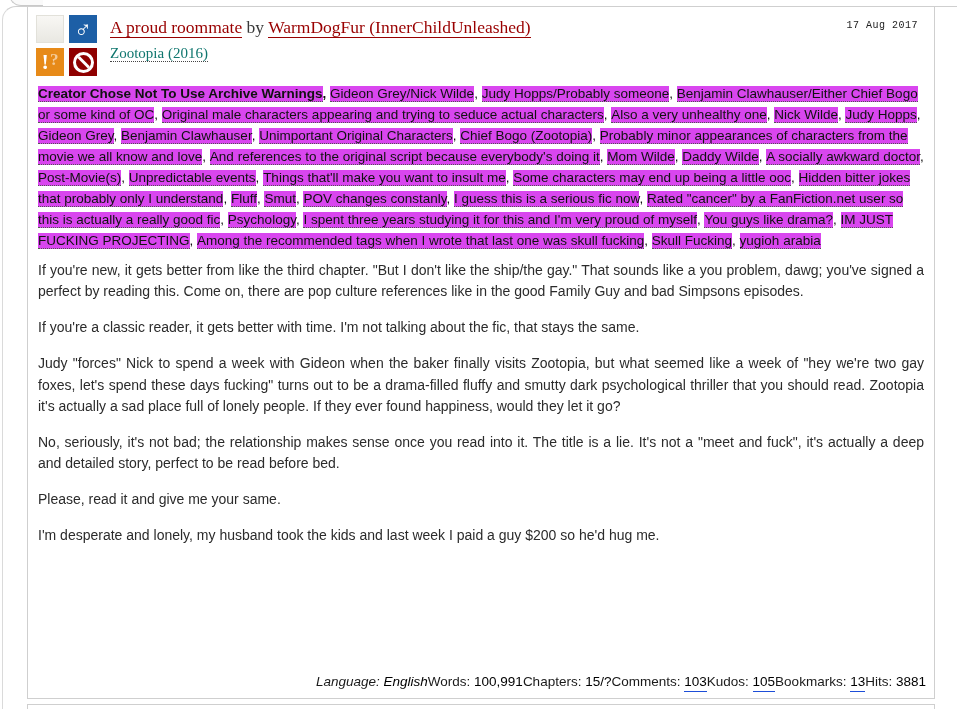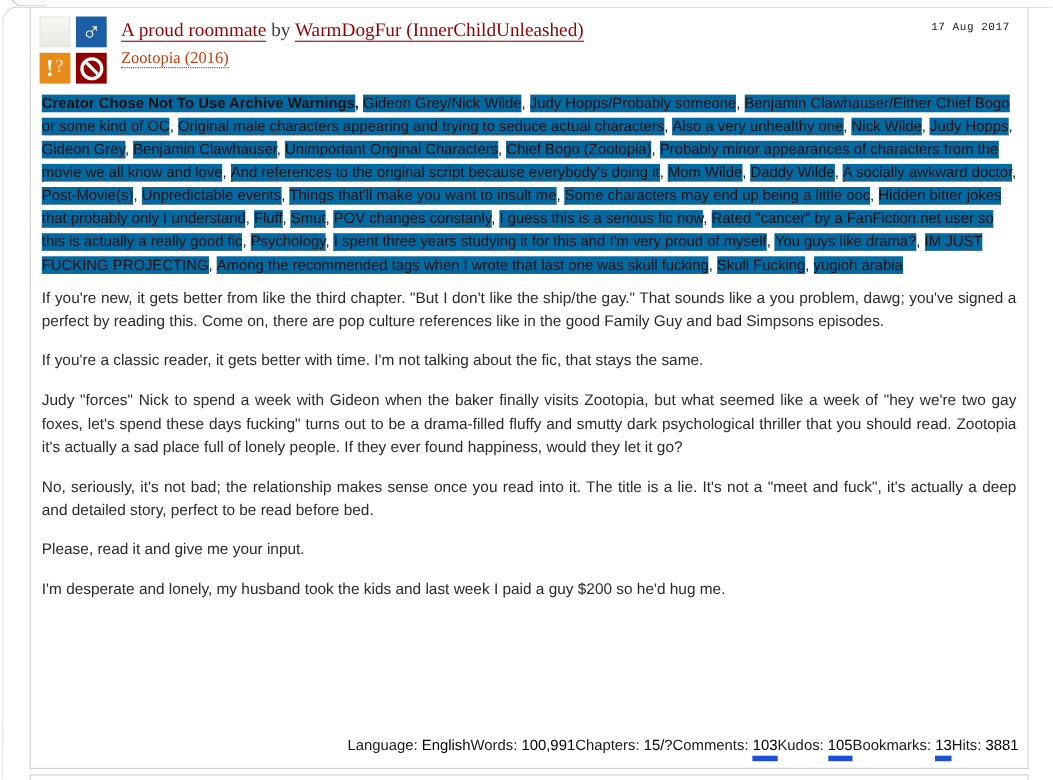--- a/index.html
+++ b/index.html
@@ -44,44 +44,44 @@
   .sq-warning .excl { font-weight: bold; font-size: 22px; line-height: 1; }
   .sq-warning .ques { font-weight: bold; font-size: 17px; opacity: .55; line-height: 1; margin-left: 1px; transform: translateY(-3px); }
   .sq-wip { background: #8f0000; position: relative; }
   .no-circle { width: 21px; height: 21px; border: 3px solid #fff; border-radius: 50%; position: relative; overflow: hidden; }
   .no-slash { position: absolute; left: -3px; top: 6px; width: 22px; height: 3px; background: #fff; transform: rotate(45deg); }
   .heading { margin-left: 74px; padding-top: 2px; font-family: "Liberation Serif", serif; }
   .heading h4 { margin: 0; font-size: 17.5px; font-weight: normal; color: #222; }
   .heading h5 { margin: 7px 0 0 0; font-size: 15px; font-weight: normal; }
   a.worklink { color: #990000; text-decoration: none; border-bottom: 1px solid #990000; cursor: pointer; }
   .byword { color: #3a3a3a; }
-  a.fandom { color: #c2410c; text-decoration: none; border-bottom: 1px dotted #444; cursor: pointer; }
+  a.fandom { color: #0f766e; text-decoration: none; border-bottom: 1px dotted #444; cursor: pointer; }
   .datetime {
     position: absolute; right: 8px; top: 5px;
     font-family: "Liberation Mono", monospace; font-size: 10px; color: #222; letter-spacing: .5px;
   }
   
   ul.tags { list-style: none; margin: 10px 0 0 0; padding: 0 2px; font-size: 13.5px; line-height: 21px; color: #111; }
   ul.tags li { display: inline; }
   ul.tags li.warning a, ul.tags li.warning .comma { font-weight: bold; }
-  a.tag { background: #0369a1; color: #111; text-decoration: none; border-bottom: 1px dotted #555; cursor: pointer; }
+  a.tag { background: #d946ef; color: #111; text-decoration: none; border-bottom: 1px dotted #555; cursor: pointer; }
   .comma { color: #111; }
   
   .summary { margin: 9px 2px 0 2px; font-size: 14px; line-height: 21.4px; text-align: justify; color: #2b2b2b; }
   .summary p { margin: 0 0 14.5px 0; }
   
   .stats {
     position: absolute; left: 8px; right: 8px; bottom: 6px;
     text-align: right; font-size: 13.5px; color: #000; white-space: nowrap;
   }
   .stat { }
-  .stat:first-child { margin-left: 0; }
+  .stat:first-child { margin-left: 0; font-style: italic; }
   .stat .label { color: #1a1a1a; }
   .stat .value { color: #000; }
-  .stat a.value { display: inline-block; text-decoration: none; color: #000; border-bottom: 5px solid #1d4ed8; padding-bottom: 1px; line-height: 1.1; cursor: pointer; }
+  .stat a.value { display: inline-block; text-decoration: none; color: #000; border-bottom: 1px solid #1d4ed8; padding-bottom: 1px; line-height: 1.1; cursor: pointer; }
 </style>
 </head>
 <body>
 
 <div class="prev-corner"></div>
 
 <div class="listing">
 
   <div class="blurb">
 
@@ -114,21 +114,21 @@
       <div class="datetime">17 Aug 2017</div>
     </div>
 
     <ul class="tags" id="tags"><li class="warning"><a class="tag" href="#">Creator Chose Not To Use Archive Warnings</a><span class="comma">, </span></li> <li><a class="tag" href="#">Gideon Grey/Nick Wilde</a><span class="comma">, </span></li> <li><a class="tag" href="#">Judy Hopps/Probably someone</a><span class="comma">, </span></li> <li><a class="tag" href="#">Benjamin Clawhauser/Either Chief Bogo or some kind of OC</a><span class="comma">, </span></li> <li><a class="tag" href="#">Original male characters appearing and trying to seduce actual characters</a><span class="comma">, </span></li> <li><a class="tag" href="#">Also a very unhealthy one</a><span class="comma">, </span></li> <li><a class="tag" href="#">Nick Wilde</a><span class="comma">, </span></li> <li><a class="tag" href="#">Judy Hopps</a><span class="comma">, </span></li> <li><a class="tag" href="#">Gideon Grey</a><span class="comma">, </span></li> <li><a class="tag" href="#">Benjamin Clawhauser</a><span class="comma">, </span></li> <li><a class="tag" href="#">Unimportant Original Characters</a><span class="comma">, </span></li> <li><a class="tag" href="#">Chief Bogo (Zootopia)</a><span class="comma">, </span></li> <li><a class="tag" href="#">Probably minor appearances of characters from the movie we all know and love</a><span class="comma">, </span></li> <li><a class="tag" href="#">And references to the original script because everybody's doing it</a><span class="comma">, </span></li> <li><a class="tag" href="#">Mom Wilde</a><span class="comma">, </span></li> <li><a class="tag" href="#">Daddy Wilde</a><span class="comma">, </span></li> <li><a class="tag" href="#">A socially awkward doctor</a><span class="comma">, </span></li> <li><a class="tag" href="#">Post-Movie(s)</a><span class="comma">, </span></li> <li><a class="tag" href="#">Unpredictable events</a><span class="comma">, </span></li> <li><a class="tag" href="#">Things that'll make you want to insult me</a><span class="comma">, </span></li> <li><a class="tag" href="#">Some characters may end up being a little ooc</a><span class="comma">, </span></li> <li><a class="tag" href="#">Hidden bitter jokes that probably only I understand</a><span class="comma">, </span></li> <li><a class="tag" href="#">Fluff</a><span class="comma">, </span></li> <li><a class="tag" href="#">Smut</a><span class="comma">, </span></li> <li><a class="tag" href="#">POV changes constanly</a><span class="comma">, </span></li> <li><a class="tag" href="#">I guess this is a serious fic now</a><span class="comma">, </span></li> <li><a class="tag" href="#">Rated "cancer" by a FanFiction.net user so this is actually a really good fic</a><span class="comma">, </span></li> <li><a class="tag" href="#">Psychology</a><span class="comma">, </span></li> <li><a class="tag" href="#">I spent three years studying it for this and I'm very proud of myself</a><span class="comma">, </span></li> <li><a class="tag" href="#">You guys like drama?</a><span class="comma">, </span></li> <li><a class="tag" href="#">IM JUST FUCKING PROJECTING</a><span class="comma">, </span></li> <li><a class="tag" href="#">Among the recommended tags when I wrote that last one was skull fucking</a><span class="comma">, </span></li> <li><a class="tag" href="#">Skull Fucking</a><span class="comma">, </span></li> <li><a class="tag" href="#">yugioh arabia</a></li> </ul>
 
     <div class="summary" id="summary">
         <p>If you're new, it gets better from like the third chapter. "But I don't like the ship/the gay." That sounds like a you problem, dawg; you've signed a perfect by reading this. Come on, there are pop culture references like in the good Family Guy and bad Simpsons episodes.</p>
         <p>If you're a classic reader, it gets better with time. I'm not talking about the fic, that stays the same.</p>
         <p>Judy "forces" Nick to spend a week with Gideon when the baker finally visits Zootopia, but what seemed like a week of "hey we're two gay foxes, let's spend these days fucking" turns out to be a drama-filled fluffy and smutty dark psychological thriller that you should read. Zootopia it's actually a sad place full of lonely people. If they ever found happiness, would they let it go?</p>
         <p>No, seriously, it's not bad; the relationship makes sense once you read into it. The title is a lie. It's not a "meet and fuck", it's actually a deep and detailed story, perfect to be read before bed.</p>
-        <p>Please, read it and give me your input.</p>
+        <p>Please, read it and give me your same.</p>
         <p>I'm desperate and lonely, my husband took the kids and last week I paid a guy $200 so he'd hug me.</p>
       </div>
 
     <div class="stats" id="stats"><span class="stat"><span class="label">Language:</span> <span class="value">English</span></span><span class="stat"><span class="label">Words:</span> <span class="value">100,991</span></span><span class="stat"><span class="label">Chapters:</span> <span class="value">15/?</span></span><span class="stat"><span class="label">Comments:</span> <a class="value" href="#">103</a></span><span class="stat"><span class="label">Kudos:</span> <a class="value" href="#">105</a></span><span class="stat"><span class="label">Bookmarks:</span> <a class="value" href="#">13</a></span><span class="stat"><span class="label">Hits:</span> <span class="value">3881</span></span></div>
 
   </div>
 
   <div class="next-blurb"></div>
 </div>
 

